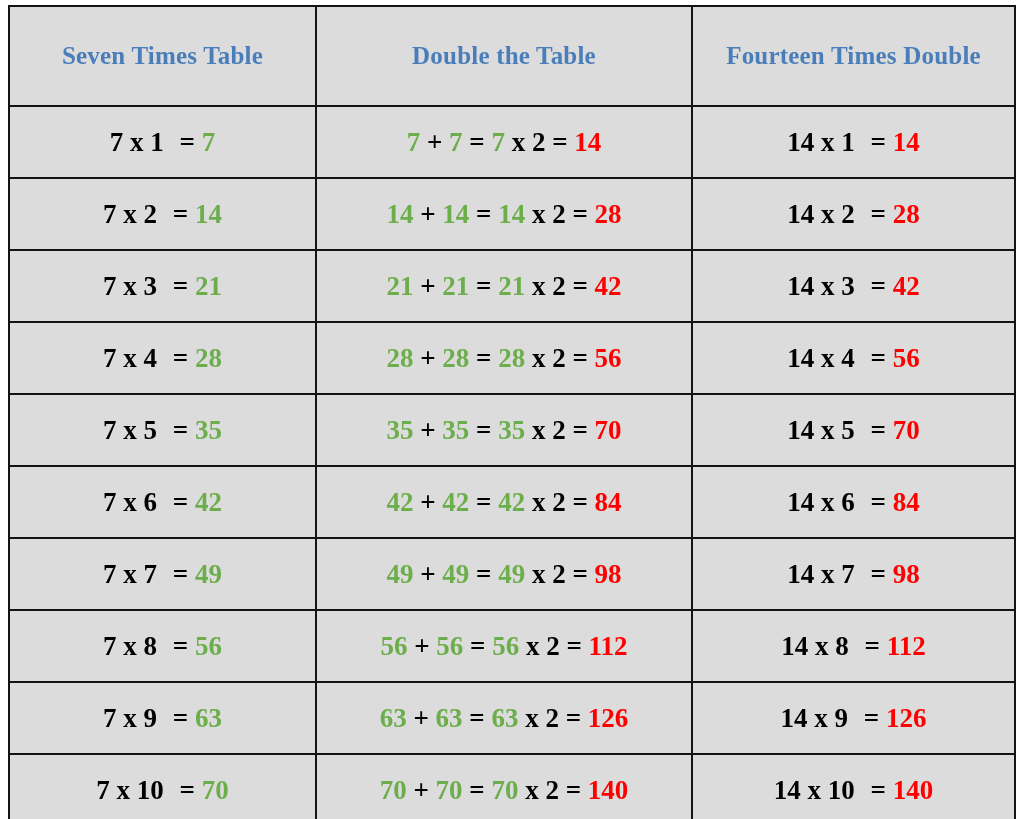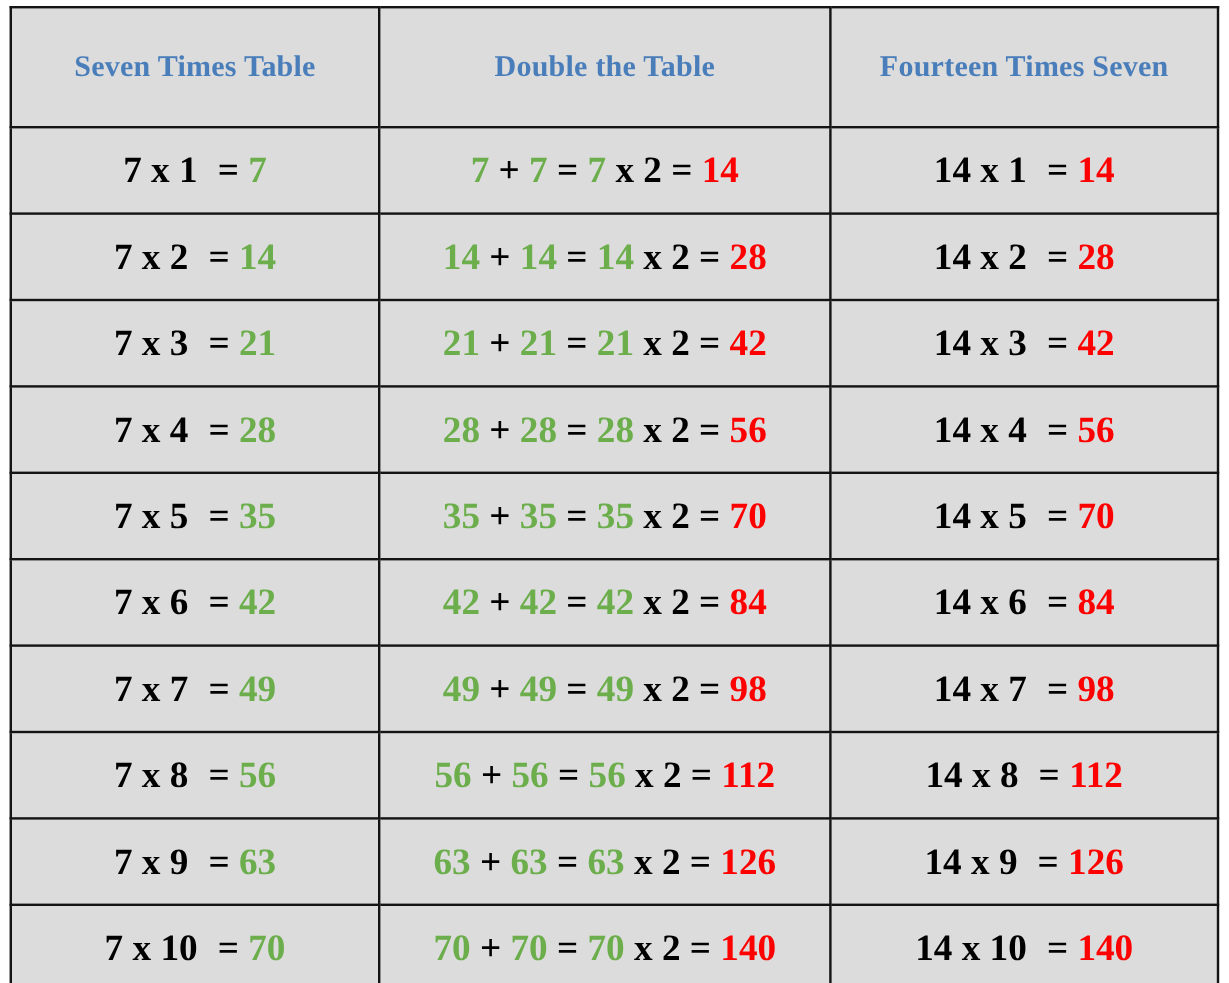--- a/index.html
+++ b/index.html
@@ -37,21 +37,21 @@
   th.col-head {
     height: 98px;
     font-size: 25px;
     font-weight: bold;
     line-height: 1.28;
     letter-spacing: 0.2px;
   }
 
   td.cell {
     height: 70px;
-    font-size: 31px;
+    font-size: 27px;
     font-weight: bold;
     white-space: nowrap;
   }
 
   .col-a { width: 307px; }
   .col-b { width: 376px; }
   .col-c { width: 323px; }
 
   .blk { color: #000000; }
   .grn { color: #6cae4c; }
@@ -68,21 +68,21 @@
 <table id="times-table">
   <colgroup>
     <col class="col-a">
     <col class="col-b">
     <col class="col-c">
   </colgroup>
   <thead>
     <tr>
       <th class="col-head blu">Seven Times Table</th>
       <th class="col-head blu">Double the Table</th>
-      <th class="col-head blu">Fourteen Times Seven</th>
+      <th class="col-head blu">Fourteen Times Double</th>
     </tr>
   </thead>
   <tbody>
       <tr>
         <td class="cell"><span class="blk">7</span> <span class="blk">x</span> <span class="blk">1</span><span class="gap"></span> <span class="blk">=</span> <span class="grn">7</span></td>
         <td class="cell"><span class="grn">7</span> <span class="blk">+</span> <span class="grn">7</span> <span class="blk">=</span> <span class="grn">7</span> <span class="blk">x</span> <span class="blk">2</span> <span class="blk">=</span> <span class="red">14</span></td>
         <td class="cell"><span class="blk">14</span> <span class="blk">x</span> <span class="blk">1</span><span class="gap"></span> <span class="blk">=</span> <span class="red">14</span></td>
       </tr>
       <tr>
         <td class="cell"><span class="blk">7</span> <span class="blk">x</span> <span class="blk">2</span><span class="gap"></span> <span class="blk">=</span> <span class="grn">14</span></td>

